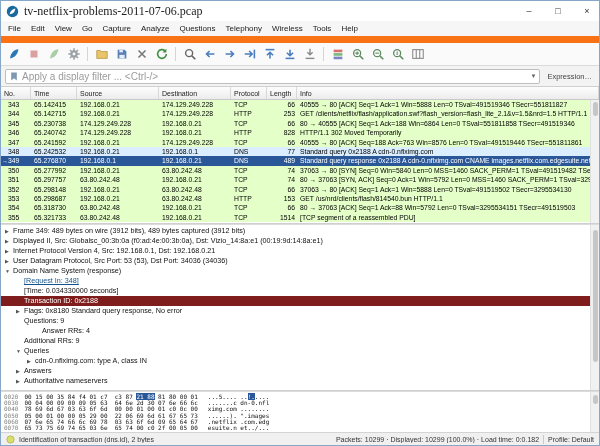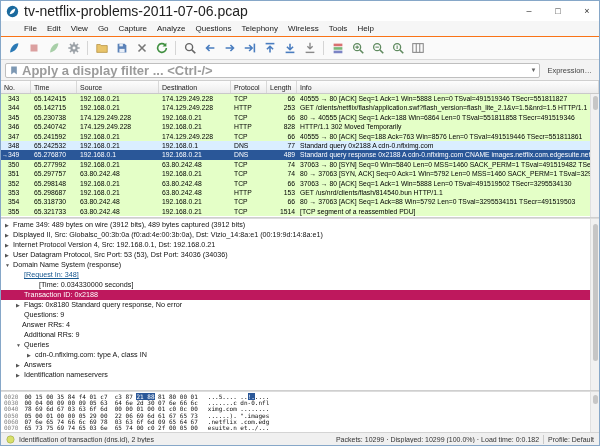--- a/index.html
+++ b/index.html
@@ -3,38 +3,38 @@
 <meta charset="utf-8">
 <style>
   * { box-sizing: border-box; margin:0; padding:0; }
   html,body { width:600px; height:446px; overflow:hidden;
     font-family:"Liberation Sans","DejaVu Sans",sans-serif; background:#777; }
   .win { width:600px; height:446px; border:1px solid #86a7c8; display:flex;
     flex-direction:column; background:#f5f5f5; }
 
   .titlebar { flex:0 0 20px; background:#ffffff; display:flex; align-items:center;
     padding-left:5px; gap:5px; }
-  .titlebar .title { flex:1; font-size:14px; color:#222; white-space:nowrap; overflow:hidden; }
+  .titlebar .title { flex:1; font-size:12px; color:#222; white-space:nowrap; overflow:hidden;font-family:Liberation Serif, serif; }
   .wc { width:24px; height:20px; display:flex; align-items:center; justify-content:center;
     font-size:9px; color:#333; }
 
-  .menubar { flex:0 0 16px; background:#f6f6f6; border-bottom:1px solid #f97316;
-    display:flex; align-items:center; font-size:8px; color:#1a1a1a; padding-left:18px; }
+  .menubar { flex:0 0 16px; background:#f6f6f6; border-bottom:7px solid #f97316;
+    display:flex; align-items:center; font-size:8px; color:#1a1a1a; padding-left:2px; }
   .menu-item { padding:0 5px; line-height:15px; }
 
   .toolbar { flex:0 0 23px; background:#fafafa; border-bottom:1px solid #dadada;
     display:flex; align-items:center; padding-left:3px; gap:1px; }
   .tb-btn { width:19px; height:19px; display:flex; align-items:center; justify-content:center; border-radius:2px; }
   .tb-sep { width:1px; height:14px; background:#d5d5d5; margin:0 3px; }
 
   .filterbar { flex:0 0 21px; background:#f3f3f3; border-bottom:1px solid #cfcfcf;
     display:flex; align-items:center; padding:0 4px; gap:4px; }
   .finput { flex:1; height:15px; background:#fff; border:1px solid #bfbfbf; border-radius:2px;
     display:flex; align-items:center; padding:0 3px; gap:3px; }
-  .placeholder { flex:1; font-size:13px; color:#9b9b9b; white-space:nowrap; overflow:hidden;font-weight:bold; }
+  .placeholder { flex:1; font-size:10px; color:#9b9b9b; white-space:nowrap; overflow:hidden; }
   .caret { font-size:6px; color:#666; }
   .expr { font-size:7.5px; color:#444; padding:0 3px; white-space:nowrap; }
 
   .plist { flex:0 0 136px; position:relative; background:#fff; overflow:hidden; }
   .phead { height:13px; display:flex; background:linear-gradient(#fdfdfd,#ececec);
     border-bottom:1px solid #c9c9c9; }
   .hcell { font-size:7px; color:#222; padding-left:3px; border-right:1px solid #d8d8d8;
     display:flex; align-items:center; overflow:hidden; white-space:nowrap; flex-shrink:0; }
   .prow { display:flex; height:9.4px; line-height:9.4px; font-size:6.8px;
     white-space:nowrap; margin-right:9px; color:#000; }
@@ -379,30 +379,30 @@
   <div class="splitter"></div>
 
   <div class="details">
     <div>
         <div class="dline" style="padding-left: 4px;"><span class="toggle">▶</span><span>Frame 349: 489 bytes on wire (3912 bits), 489 bytes captured (3912 bits)</span></div>
         <div class="dline" style="padding-left: 4px;"><span class="toggle">▶</span><span>Displayed II, Src: Globalsc_00:3b:0a (f0:ad:4e:00:3b:0a), Dst: Vizio_14:8a:e1 (00:19:9d:14:8a:e1)</span></div>
         <div class="dline" style="padding-left: 4px;"><span class="toggle">▶</span><span>Internet Protocol Version 4, Src: 192.168.0.1, Dst: 192.168.0.21</span></div>
         <div class="dline" style="padding-left: 4px;"><span class="toggle">▶</span><span>User Datagram Protocol, Src Port: 53 (53), Dst Port: 34036 (34036)</span></div>
         <div class="dline" style="padding-left: 4px;"><span class="toggle">▼</span><span>Domain Name System (response)</span></div>
         <div class="dline" style="padding-left: 15px;"><span class="toggle"></span><span class="dlink" style="color: rgb(21, 85, 142);">[Request In: 348]</span></div>
-        <div class="dline" style="padding-left: 30px;"><span class="toggle"></span><span>[Time: 0.034330000 seconds]</span></div>
-        <div class="dline dsel" style="padding-left: 15px; background: #be185d;"><span class="toggle"></span><span>Transaction ID: 0x2188</span></div>
+        <div class="dline" style="padding-left: 15px;"><span class="toggle"></span><span>[Time: 0.034330000 seconds]</span></div>
+        <div class="dline dsel" style="padding-left: 15px; background: #7f1d1d;"><span class="toggle"></span><span>Transaction ID: 0x2188</span></div>
         <div class="dline" style="padding-left: 15px;"><span class="toggle">▶</span><span>Flags: 0x8180 Standard query response, No error</span></div>
         <div class="dline" style="padding-left: 15px;"><span class="toggle"></span><span>Questions: 9</span></div>
-        <div class="dline" style="padding-left: 13px;"><span class="toggle"></span><span>Answer RRs: 4</span></div>
+        <div class="dline" style="padding-left: 33px;"><span class="toggle"></span><span>Answer RRs: 4</span></div>
         <div class="dline" style="padding-left: 15px;"><span class="toggle"></span><span>Additional RRs: 9</span></div>
         <div class="dline" style="padding-left: 15px;"><span class="toggle">▼</span><span>Queries</span></div>
         <div class="dline" style="padding-left: 26px;"><span class="toggle">▶</span><span>cdn-0.nflximg.com: type A, class IN</span></div>
         <div class="dline" style="padding-left: 15px;"><span class="toggle">▶</span><span>Answers</span></div>
-        <div class="dline" style="padding-left: 15px;"><span class="toggle">▶</span><span>Identification nameservers</span></div>
+        <div class="dline" style="padding-left: 15px;"><span class="toggle">▶</span><span>Authoritative nameservers</span></div>
       </div>
     <div class="vscroll" style="top:0;bottom:0">
       <div class="vthumb" style="top:3%;height:80%"></div>
     </div>
   </div>
 
   <div class="splitter"></div>
 
   <div class="hexpane">
     <div>

